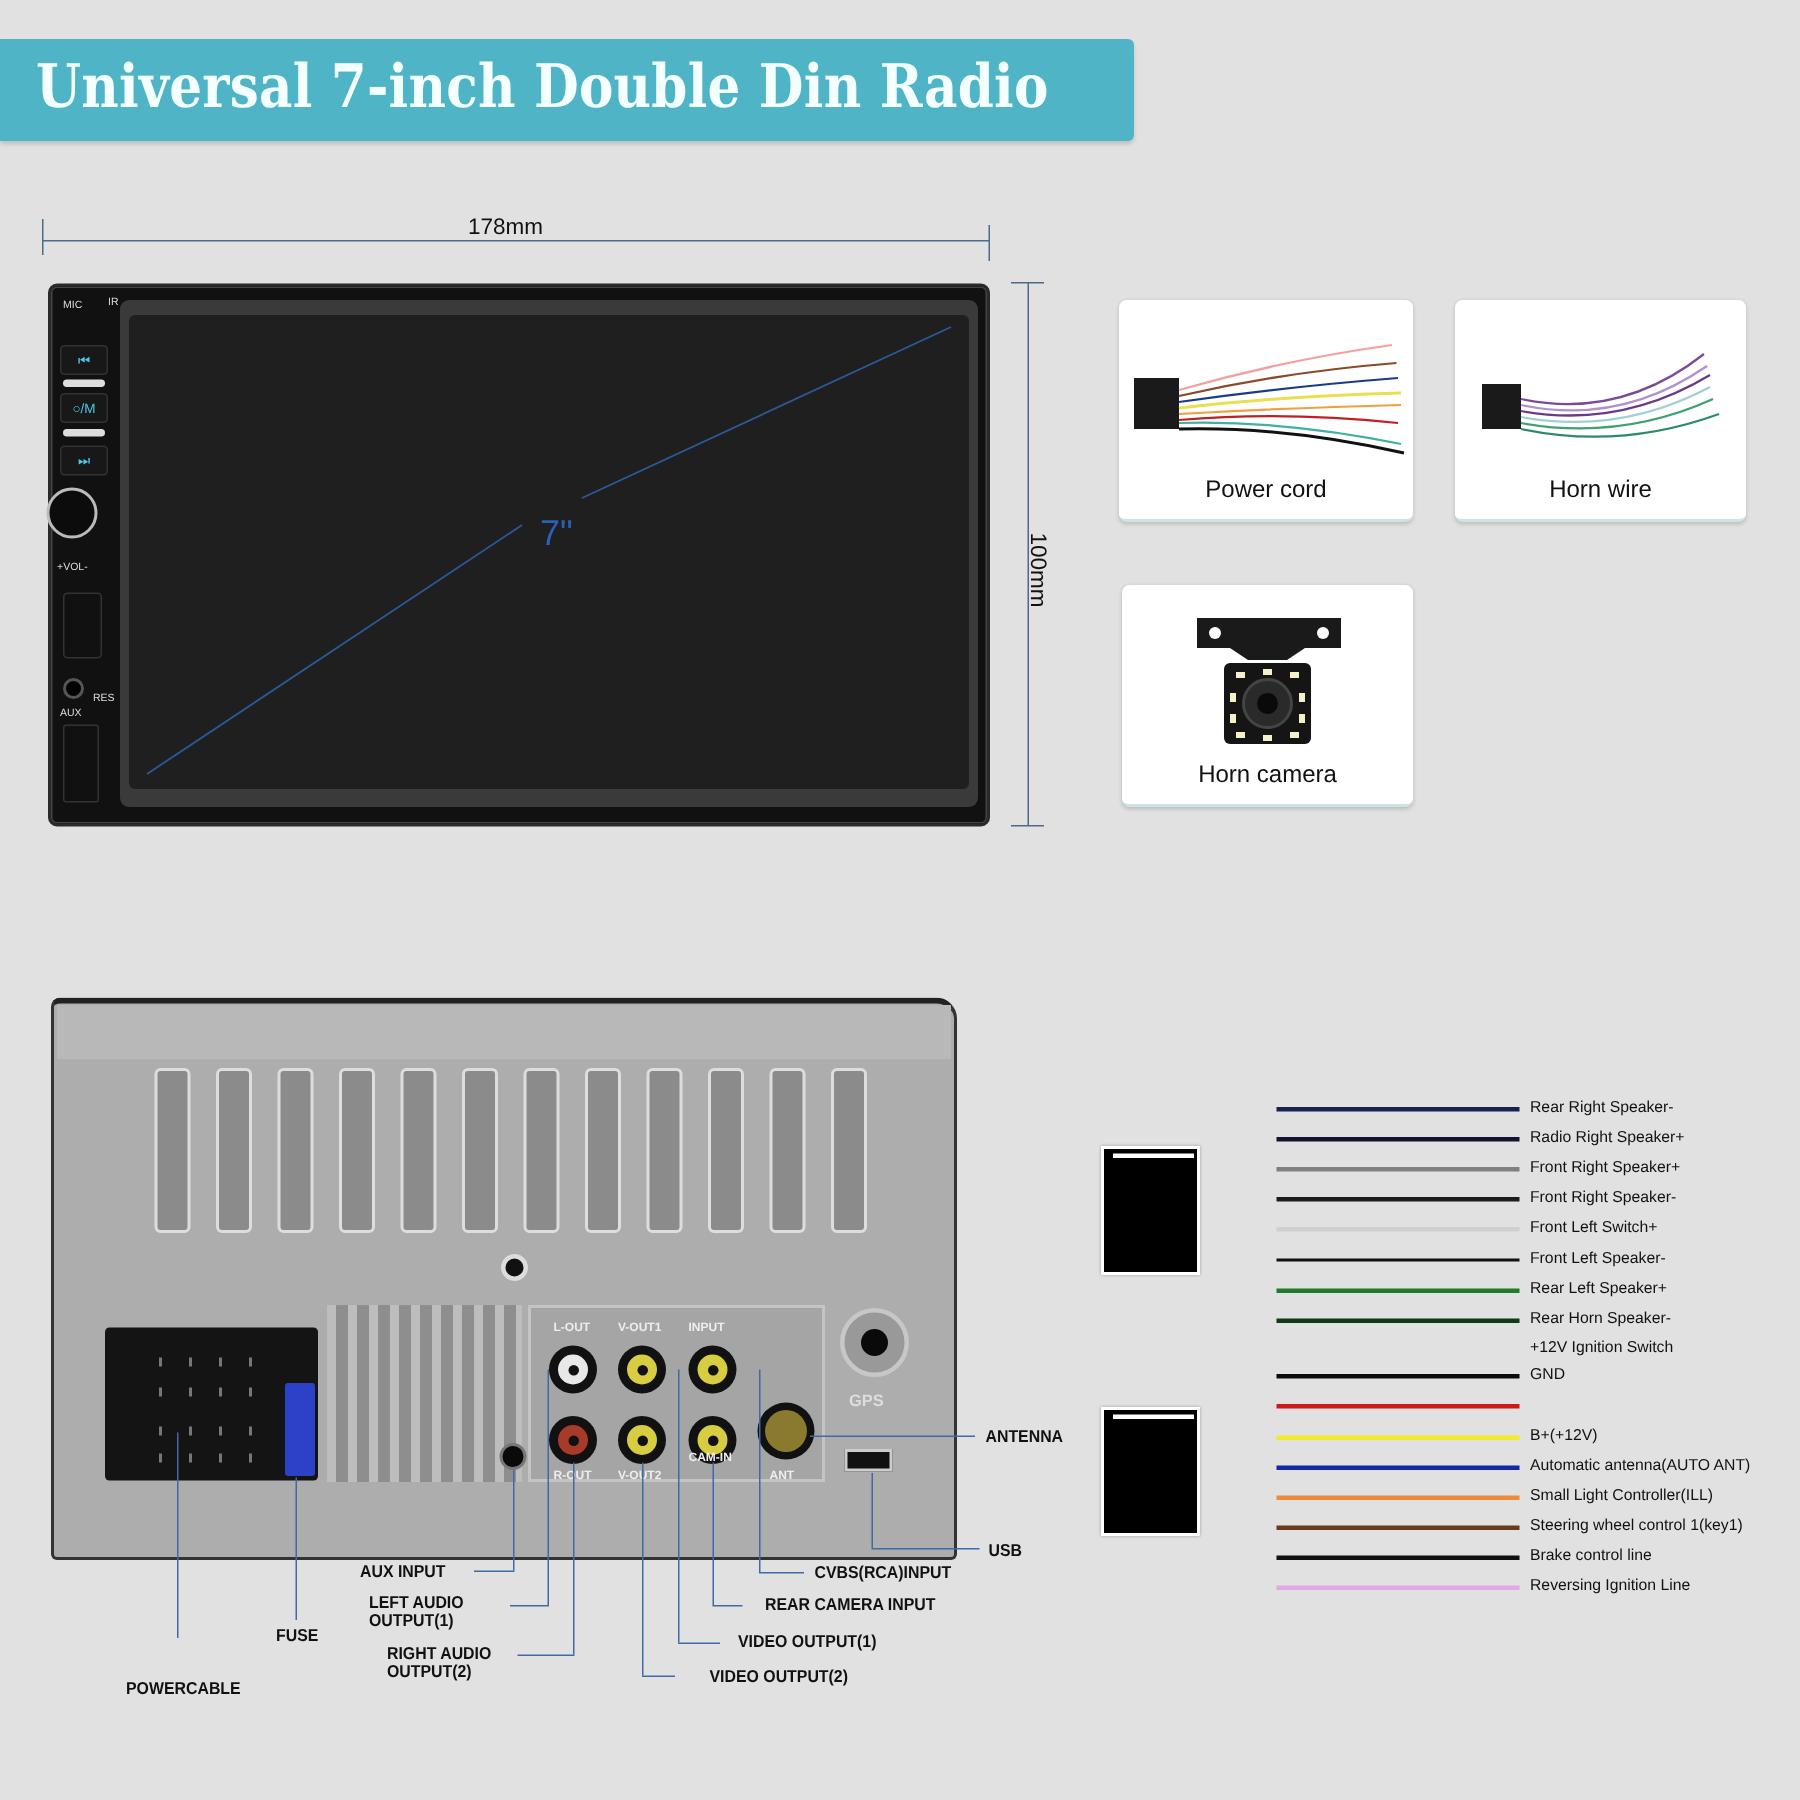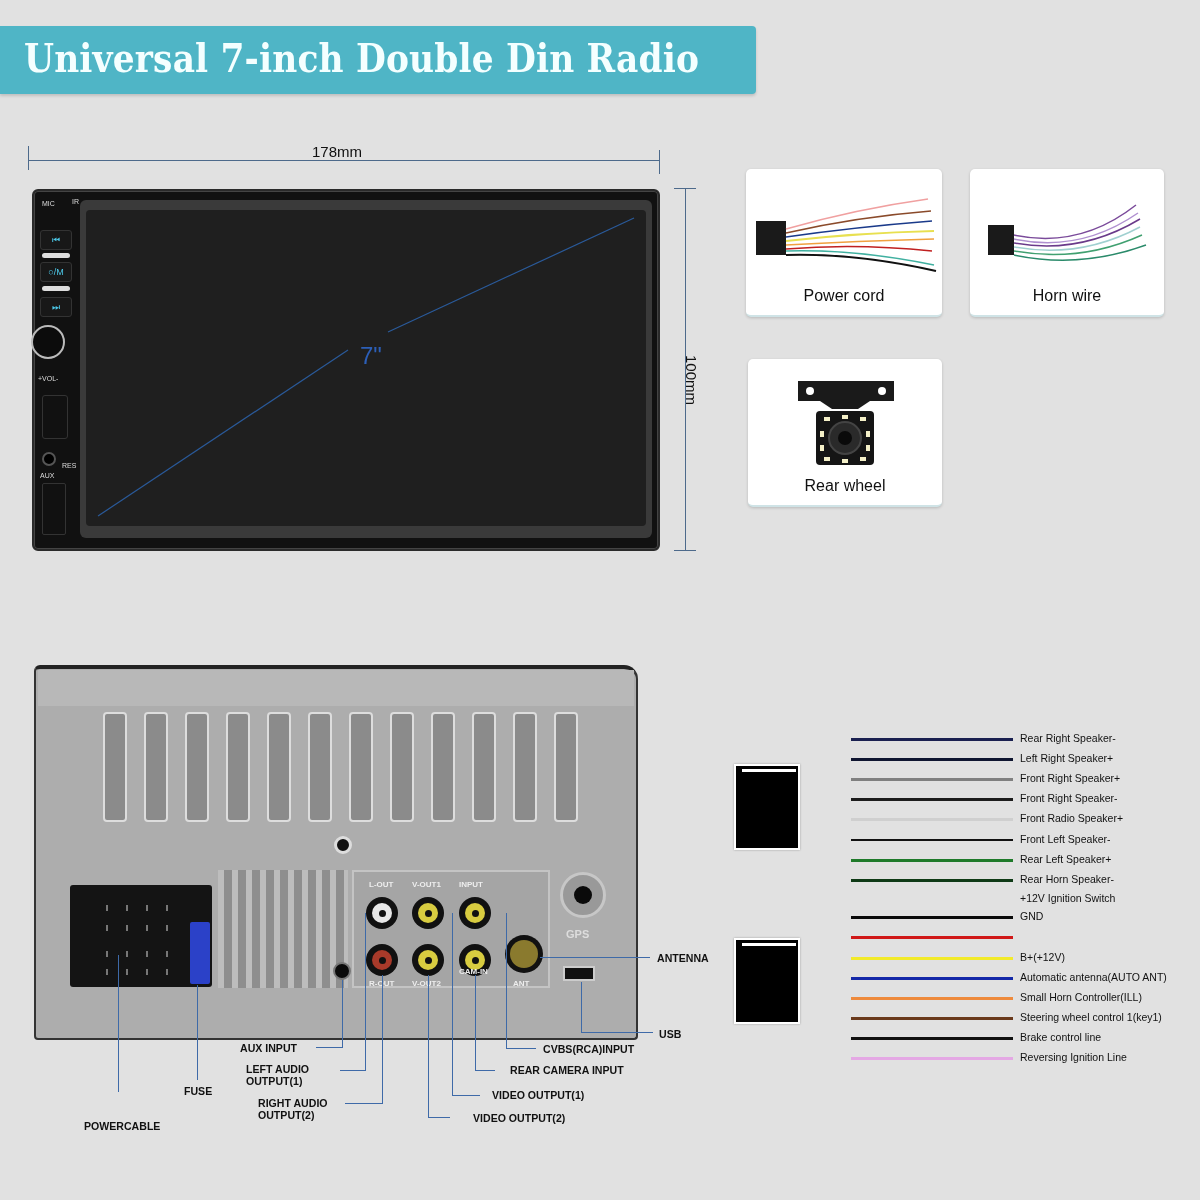--- a/index.html
+++ b/index.html
@@ -26,21 +26,21 @@
   .screen-size { left: 360px; top: 342px; font-size: 24px; color: #2c5fb8; }
   .small-lbl { font-size: 7px; color: #ddd; position: absolute; }
   .hard-btn { position: absolute; left: 40px; width: 32px; height: 20px; border-radius: 3px; background: #181818; border: 1px solid #333; color: #4cc8e8; font-size: 9px; text-align: center; line-height: 18px; }
   .slot { position: absolute; left: 42px; width: 28px; height: 5px; border-radius: 3px; background: #ddd; }
   .knob { position: absolute; left: 31px; top: 325px; width: 34px; height: 34px; border-radius: 50%; background: #0c0c0c; border: 2px solid #bbb; }
   .sd-slot { position: absolute; left: 42px; top: 395px; width: 26px; height: 44px; border: 1px solid #333; border-radius: 3px; }
   .aux-jack { position: absolute; left: 42px; top: 452px; width: 14px; height: 14px; border-radius: 50%; background: #000; border: 2px solid #555; }
   .usb-cover { position: absolute; left: 42px; top: 483px; width: 24px; height: 52px; border: 1px solid #333; border-radius: 2px; }
 
   
-  .card { position: absolute; background: #fff; border-radius: 5px; box-shadow: 0 1px 3px rgba(0,0,0,0.18); border-bottom: 2px solid #cfe3e6; }
+  .card { position: absolute; background: #fff; border-radius: 5px; box-shadow: 0 1px 3px rgba(0,0,0,0.18); border-bottom: 2px solid #cfe3e6; margin-top: 31px; }
   .card-label { position: absolute; width: 100%; text-align: center; font-size: 16px; color: #111; }
 
   
   .rear-body { left: 34px; top: 665px; width: 604px; height: 375px; background: #adadad; border-radius: 6px 14px 4px 4px; border: 2px solid #333; border-top: 4px solid #222; }
   .rear-top { left: 38px; top: 670px; width: 596px; height: 36px; background: #b8b8b8; }
   .fin { position: absolute; top: 712px; width: 24px; height: 110px; background: #8b8b8b; border: 2px solid #ddd; border-radius: 4px; }
   .connector { left: 70px; top: 885px; width: 142px; height: 102px; background: #141414; border-radius: 3px; }
   .fuse { left: 190px; top: 922px; width: 20px; height: 62px; background: #2b41c8; border-radius: 2px; }
   .panel { left: 352px; top: 870px; width: 198px; height: 118px; background: #a5a5a5; border: 2px solid #c4c4c4; }
   .rca { position: absolute; width: 32px; height: 32px; border-radius: 50%; background: #111; display: flex; align-items: center; justify-content: center; }
@@ -144,21 +144,21 @@
         <rect x="112" y="58" width="6" height="4"></rect>
       <rect x="72" y="72" width="4" height="6"></rect>
         <rect x="118" y="72" width="4" height="6"></rect>
       <rect x="72" y="86" width="4" height="6"></rect>
         <rect x="118" y="86" width="4" height="6"></rect>
       <rect x="76" y="98" width="6" height="4"></rect>
         <rect x="94" y="100" width="6" height="4"></rect>
         <rect x="112" y="98" width="6" height="4"></rect>
     </g>
   </svg>
-  <div class="card-label" style="top:118px">Rear wheel</div>
+  <div class="card-label" style="top:118px">Horn camera</div>
 </div>
 
 <div class="abs rear-body"></div>
 <div class="abs rear-top"></div>
 <div class="fin" style="left:103px"></div>
 <div class="fin" style="left:144px"></div>
 <div class="fin" style="left:185px"></div>
 <div class="fin" style="left:226px"></div>
 <div class="fin" style="left:267px"></div>
 <div class="fin" style="left:308px"></div>
@@ -267,42 +267,42 @@
 
 <div class="plug" style="top:764px"></div>
 <div class="plug" style="top:938px"></div>
 
 <div id="speaker-wires"></div>
 <div id="power-wires"></div>
 
 <div class="wire" style="top: 738px; background: rgb(26, 32, 80);"></div>
 <div class="wire-lbl" style="top:732px">Rear Right Speaker-</div>
 <div class="wire" style="top: 758px; background: rgb(15, 21, 48);"></div>
-<div class="wire-lbl" style="top:752px">Left Right Speaker+</div>
+<div class="wire-lbl" style="top:752px">Radio Right Speaker+</div>
 <div class="wire" style="top: 778px; background: rgb(128, 128, 128);"></div>
 <div class="wire-lbl" style="top:772px">Front Right Speaker+</div>
 <div class="wire" style="top: 798px; background: rgb(28, 28, 28);"></div>
 <div class="wire-lbl" style="top:792px">Front Right Speaker-</div>
 <div class="wire" style="top: 818px; background: rgb(207, 207, 207);"></div>
-<div class="wire-lbl" style="top:812px">Front Radio Speaker+</div>
+<div class="wire-lbl" style="top:812px">Front Left Switch+</div>
 <div class="wire" style="top: 839px; height: 2px; background: rgb(17, 17, 17);"></div>
 <div class="wire-lbl" style="top:833px">Front Left Speaker-</div>
 <div class="wire" style="top: 859px; background: rgb(31, 122, 42);"></div>
 <div class="wire-lbl" style="top:853px">Rear Left Speaker+</div>
 <div class="wire" style="top: 879px; background: rgb(15, 58, 22);"></div>
 <div class="wire-lbl" style="top:873px">Rear Horn Speaker-</div>
 
 <div class="wire" style="top: 916px; background: rgb(10, 10, 10);"></div>
 <div class="wire-lbl" style="top:910px">GND</div>
 <div class="wire" style="top: 936px; background: rgb(208, 24, 24);"></div>
 <div class="wire-lbl" style="top:892px">+12V Ignition Switch</div>
 <div class="wire" style="top: 957px; background: rgb(242, 234, 42);"></div>
 <div class="wire-lbl" style="top:951px">B+(+12V)</div>
 <div class="wire" style="top: 977px; background: rgb(20, 40, 168);"></div>
 <div class="wire-lbl" style="top:971px">Automatic antenna(AUTO ANT)</div>
 <div class="wire" style="top: 997px; background: rgb(238, 138, 60);"></div>
-<div class="wire-lbl" style="top:991px">Small Horn Controller(ILL)</div>
+<div class="wire-lbl" style="top:991px">Small Light Controller(ILL)</div>
 <div class="wire" style="top: 1017px; background: rgb(106, 58, 28);"></div>
 <div class="wire-lbl" style="top:1011px">Steering wheel control 1(key1)</div>
 <div class="wire" style="top: 1037px; background: rgb(16, 16, 16);"></div>
 <div class="wire-lbl" style="top:1031px">Brake control line</div>
 <div class="wire" style="top: 1057px; background: rgb(228, 168, 228);"></div>
 <div class="wire-lbl" style="top:1051px">Reversing Ignition Line</div>
 
 </body></html>

